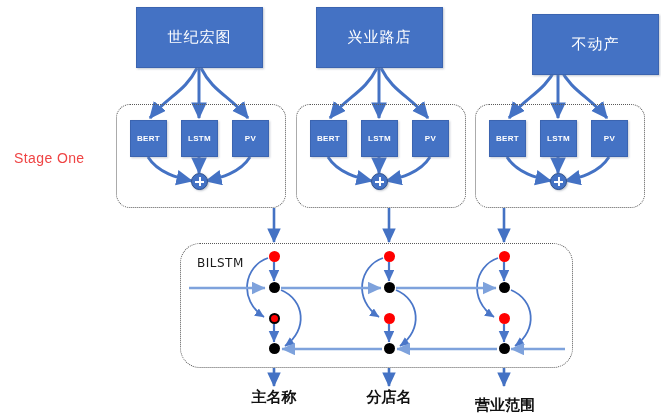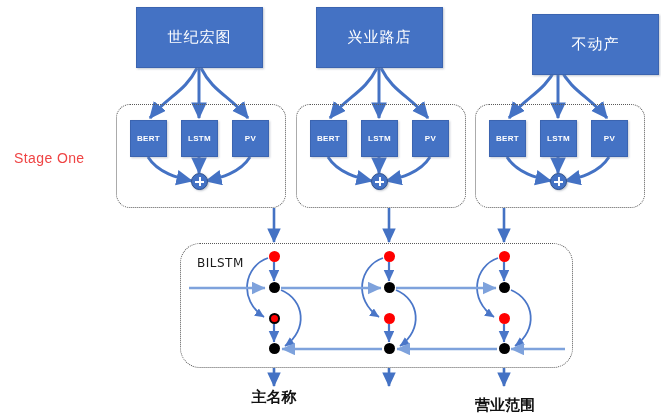--- a/index.html
+++ b/index.html
@@ -293,15 +293,16 @@
   <div class="graph-node node-black" style="left:384px; top:282px;"></div>
   <div class="graph-node node-red" style="left:384px; top:313px;"></div>
   <div class="graph-node node-black" style="left:384px; top:343px;"></div>
 
   <div class="graph-node node-red" style="left:499px; top:251px;"></div>
   <div class="graph-node node-black" style="left:499px; top:282px;"></div>
   <div class="graph-node node-red" style="left:499px; top:313px;"></div>
   <div class="graph-node node-black" style="left:499px; top:343px;"></div>
 
   <div class="output-label" style="left:234px; top:388px; width:80px;">主名称</div>
+  <div class="output-label" style="left:349px; top:388px; width:80px;">分店名</div>
   <div class="output-label" style="left:460px; top:388px; width:90px;margin-top:8px;">营业范围</div>
 
 </div>
 
 </body></html>

